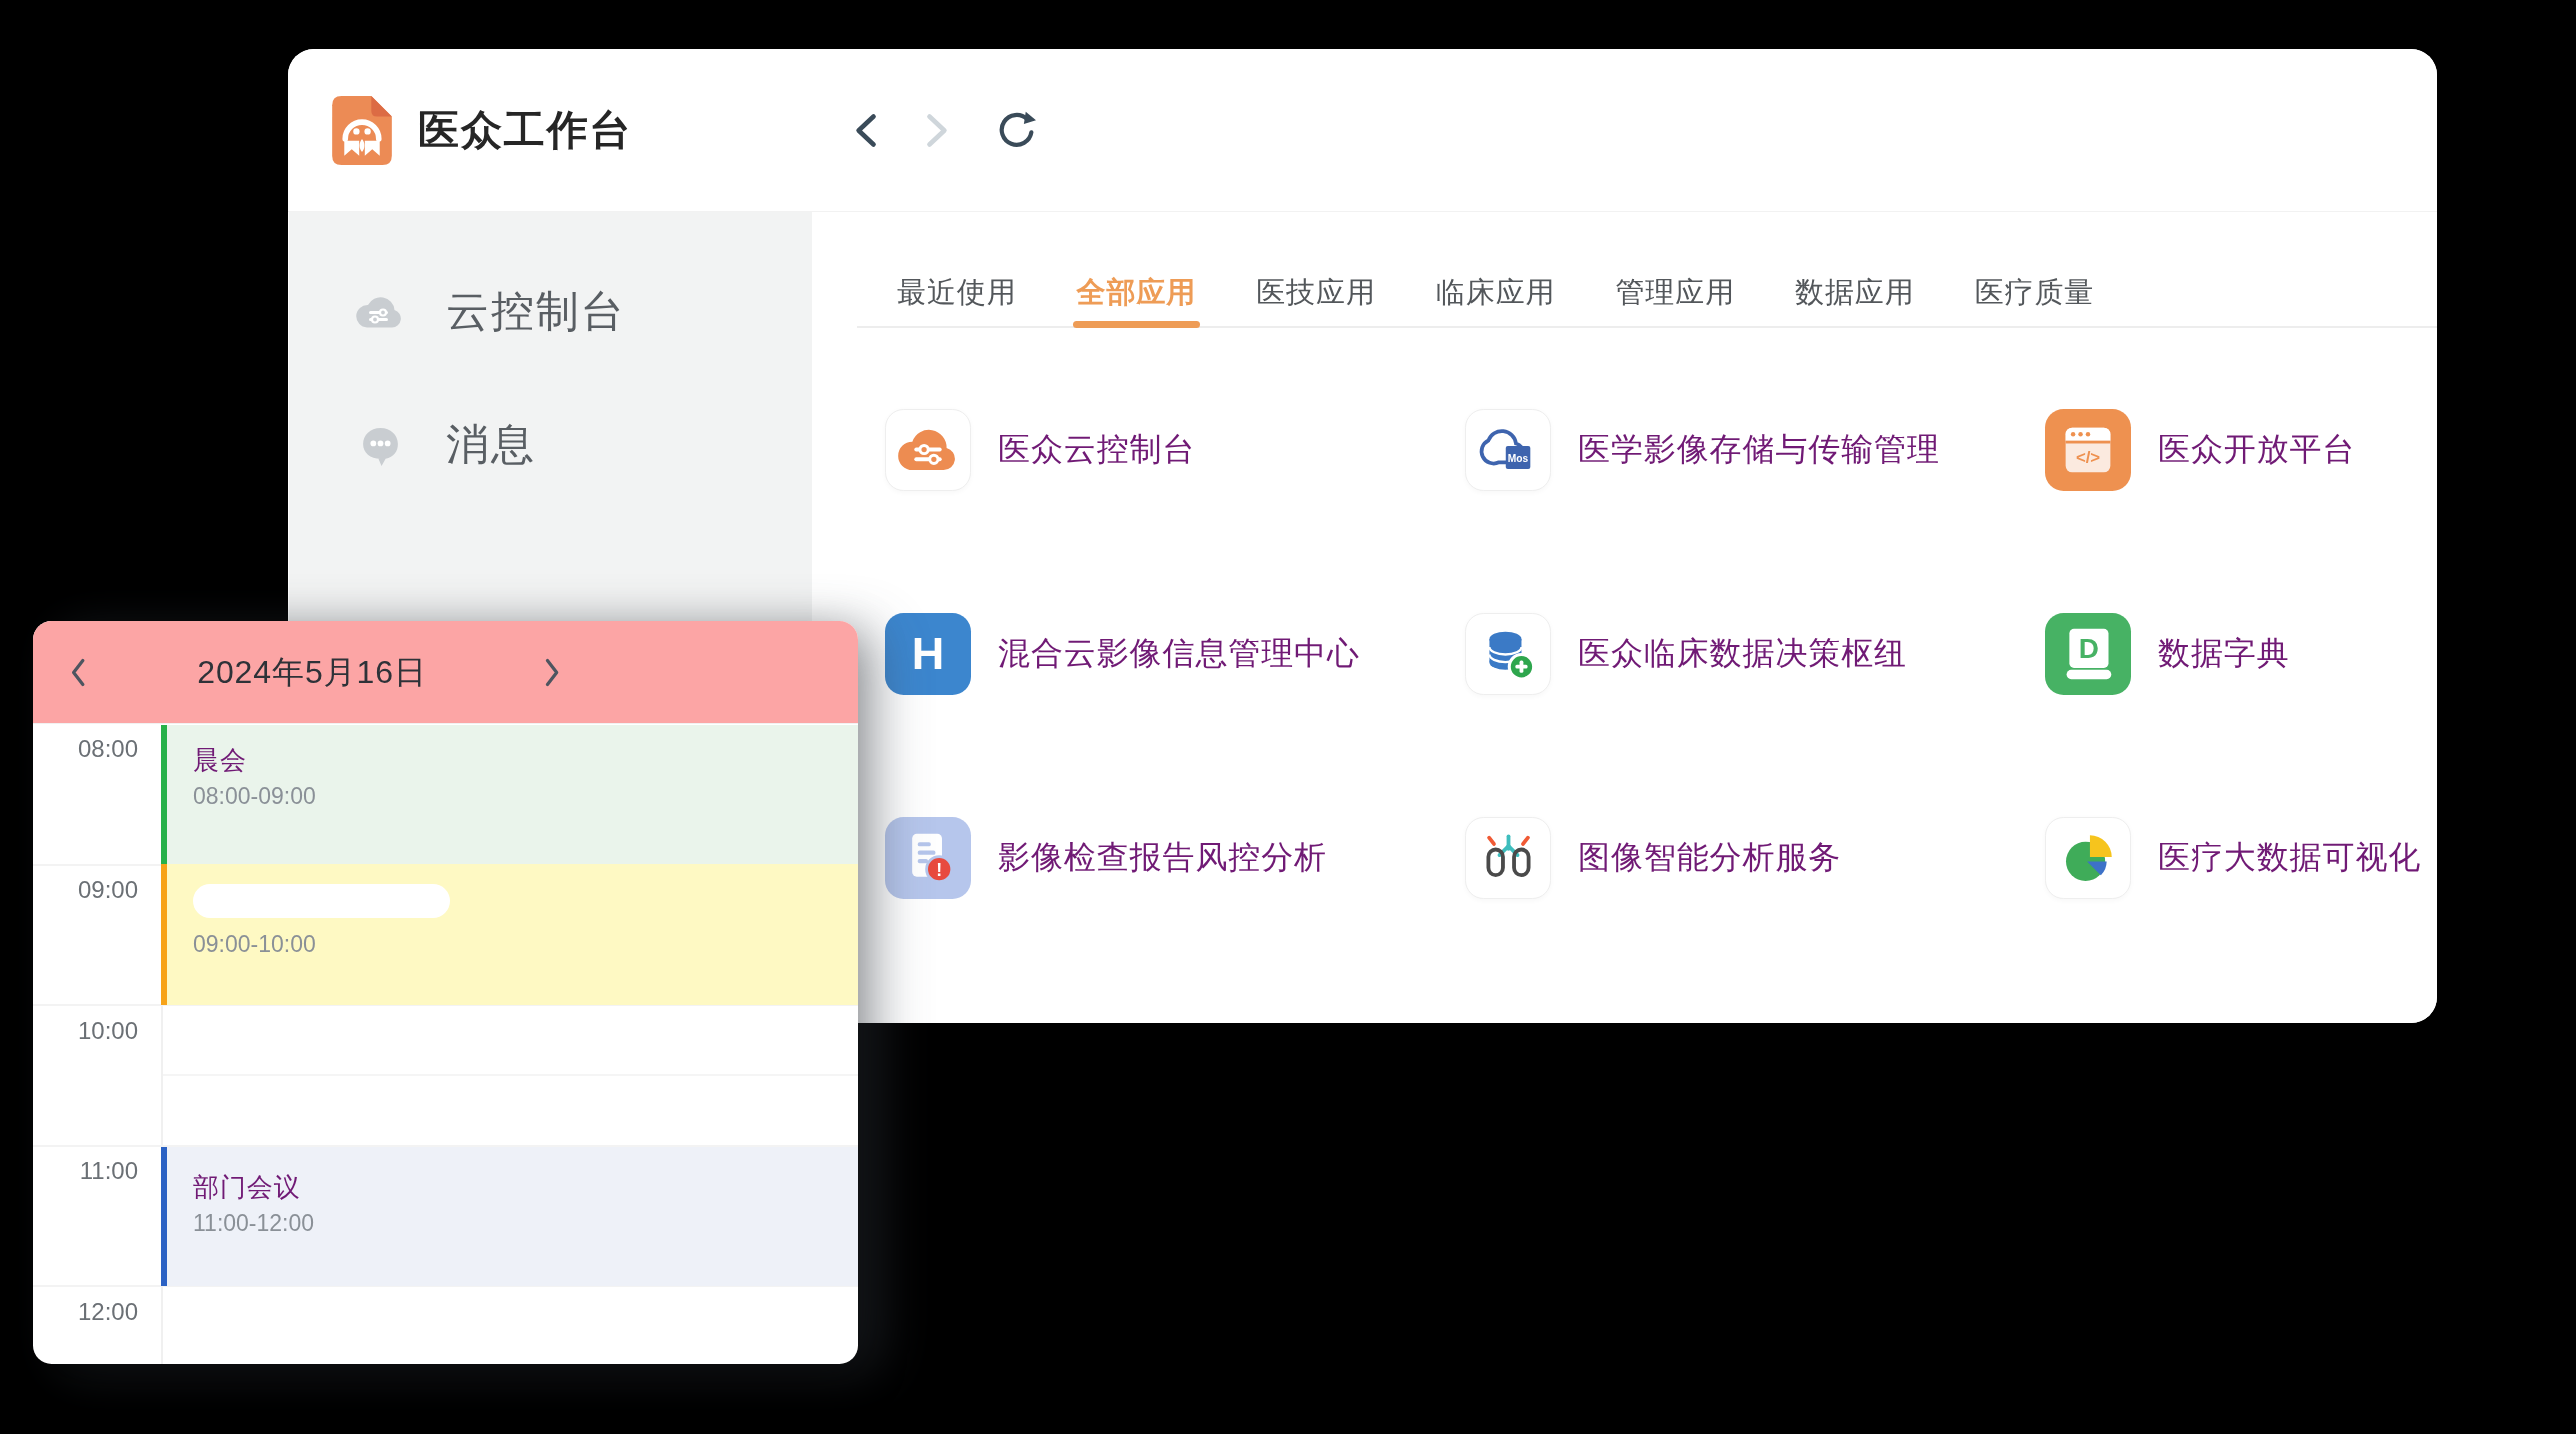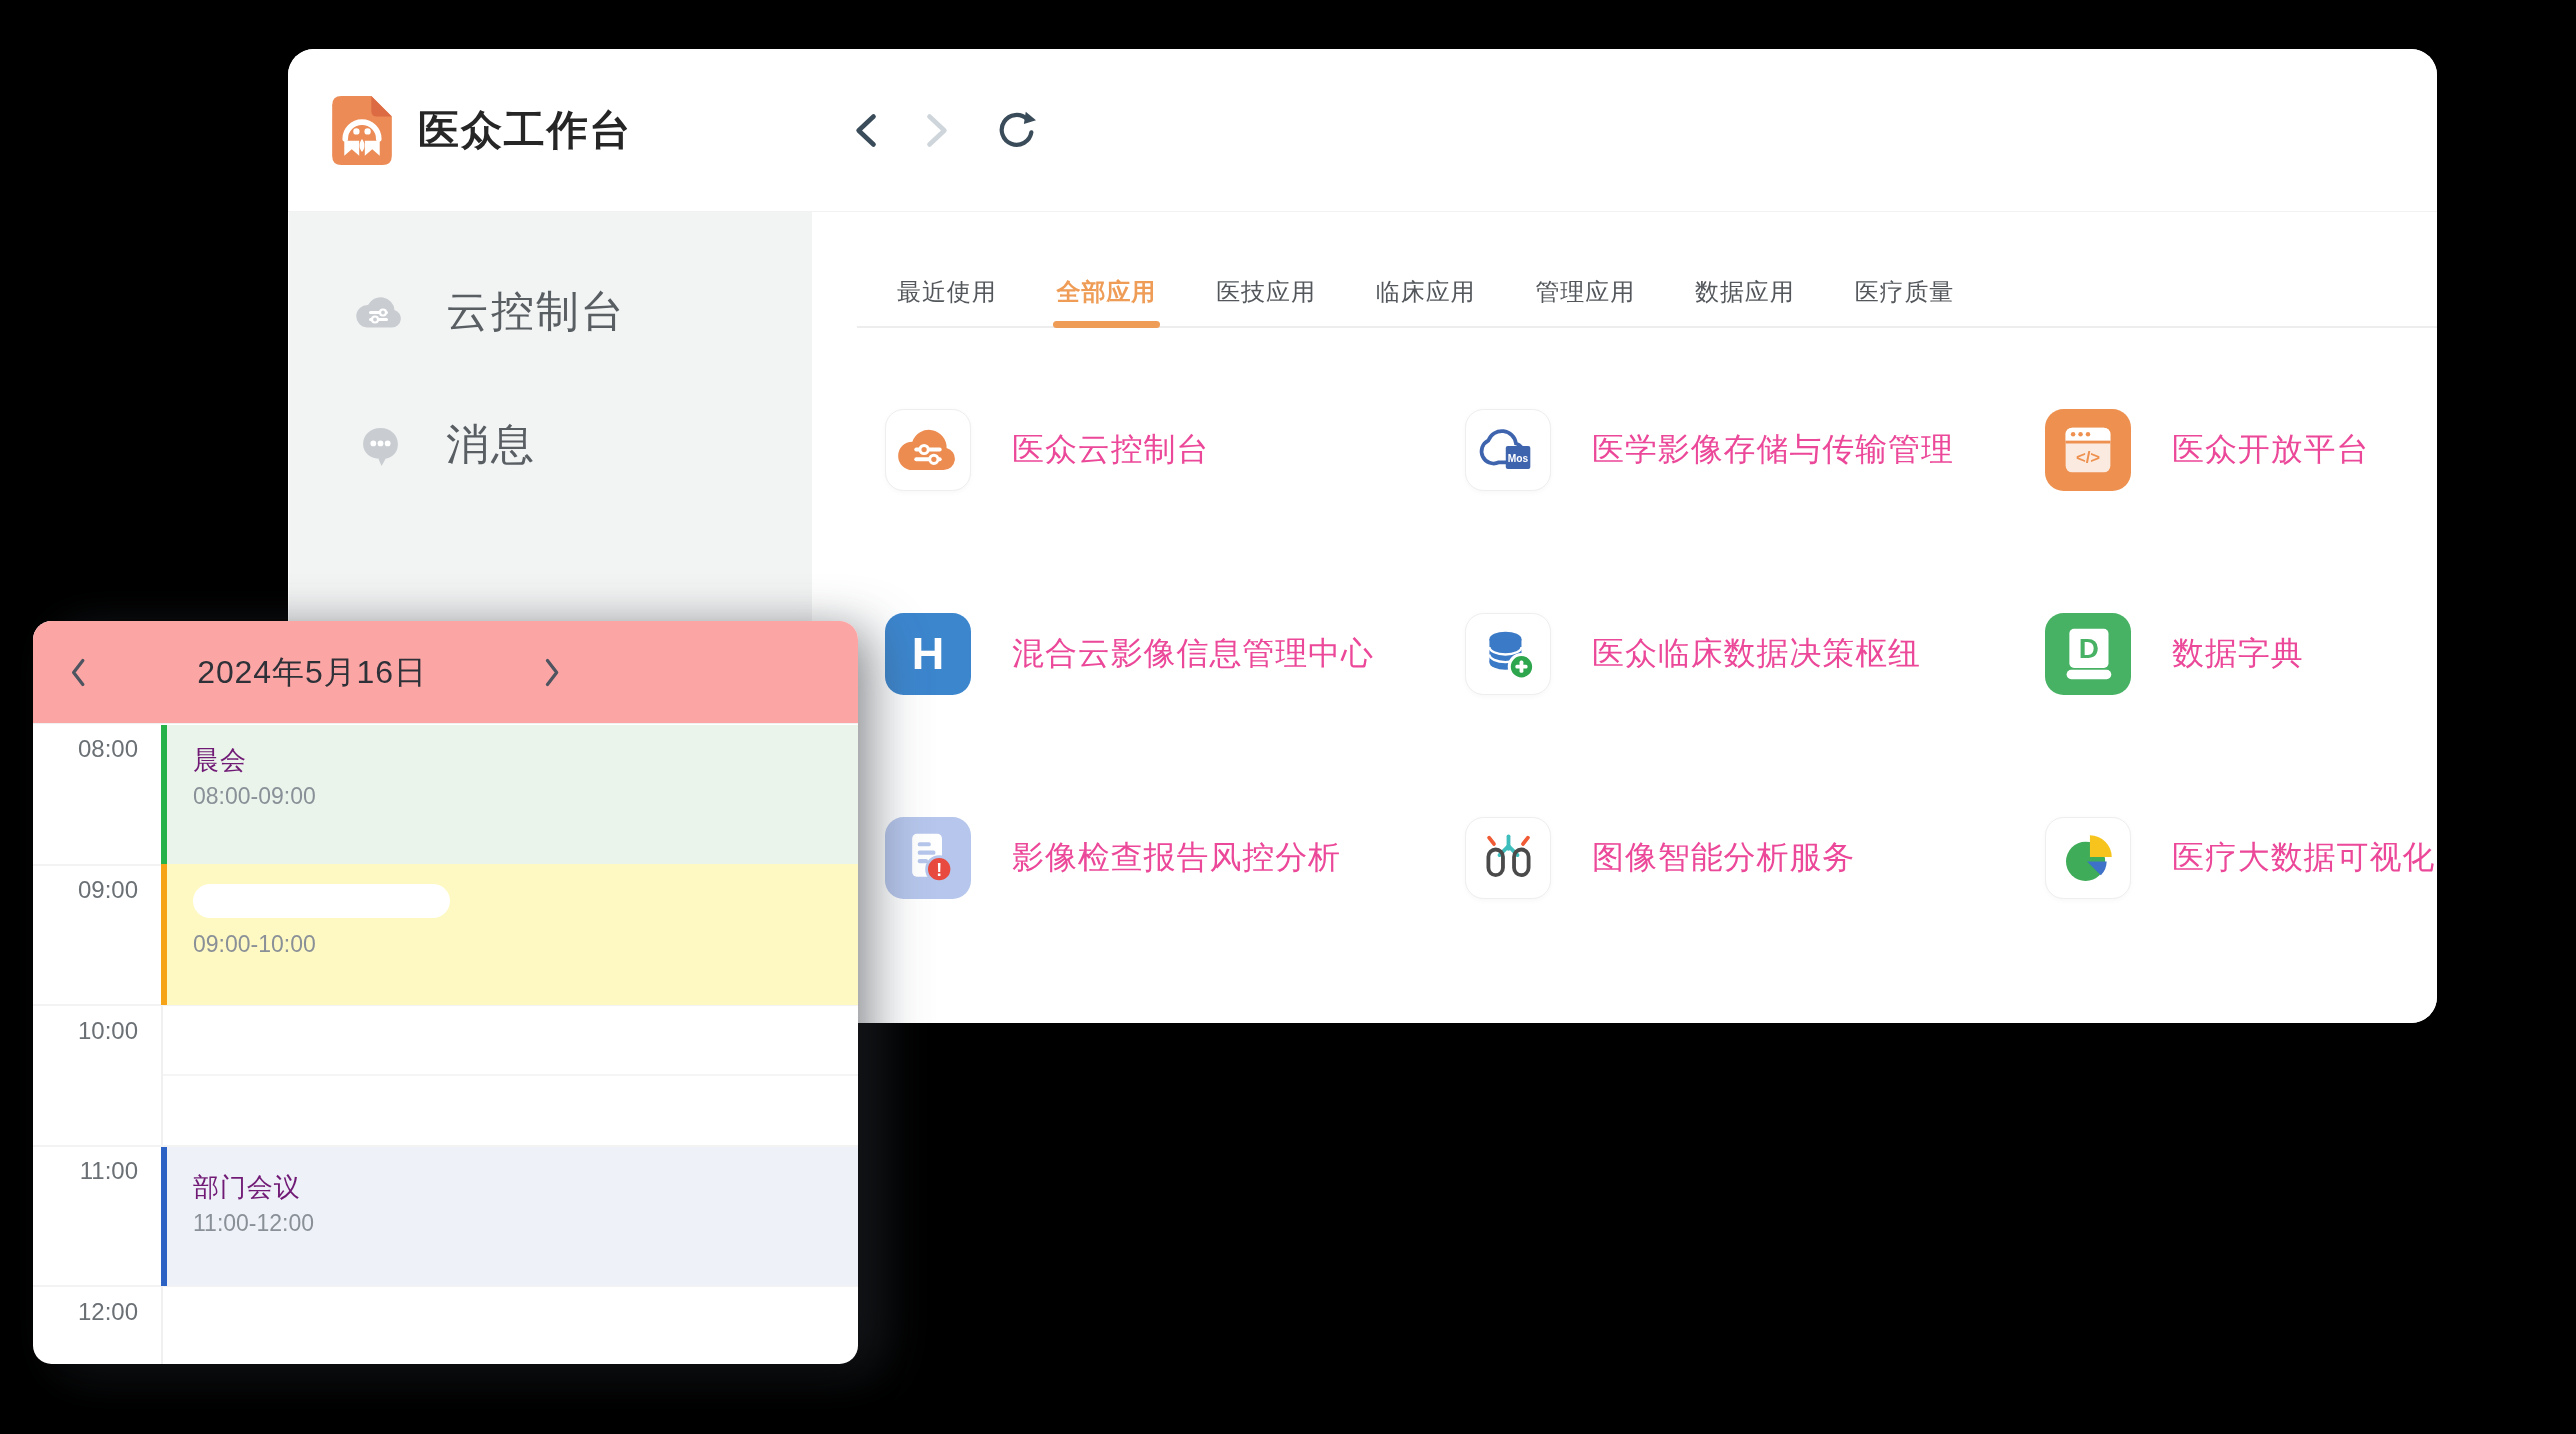--- a/index.html
+++ b/index.html
@@ -21,37 +21,37 @@
   
   .sidebar{position:absolute;left:1px;top:163px;bottom:0;width:524px;background:#f2f3f3;
     border-bottom-left-radius:26px;padding-top:70px;box-sizing:border-box;}
   .side-item{height:60px;margin-bottom:73px;display:flex;align-items:center;padding-left:66px;cursor:pointer;}
   .side-icon{width:50px;height:50px;display:flex;align-items:center;justify-content:center;flex:0 0 auto;}
   .side-label{margin-left:41px;font-size:43px;color:#595e63;letter-spacing:1.9px;}
 
   
   .content{position:absolute;left:524px;top:163px;right:0;bottom:0;background:#fff;}
   .tabs{position:absolute;left:85px;top:56px;height:48px;display:flex;gap:60px;}
-  .tab{position:relative;font-size:24px;line-height:48px;color:#53575b;letter-spacing:0.9px;cursor:pointer;white-space:nowrap;}
+  .tab{position:relative;font-size:29px;line-height:48px;color:#53575b;letter-spacing:0.9px;cursor:pointer;white-space:nowrap;}
   .tab.active{color:#ee9c56;font-weight:600;}
   .tab.active::after{content:"";position:absolute;left:-3.7px;right:-3.7px;top:53px;height:7.4px;
     border-radius:3.7px;background:#ee9c56;}
   .tab-divider{position:absolute;left:45px;right:0;top:114px;height:1.9px;background:#ededed;}
 
   .app-grid{position:absolute;left:73px;top:197px;display:grid;
     grid-template-columns:580px 580px 484px;grid-auto-rows:204px;align-items:start;}
   .app-item{display:flex;align-items:center;cursor:pointer;}
   .app-icon{width:86px;height:82px;border-radius:18.6px;flex:0 0 auto;display:flex;
     align-items:center;justify-content:center;box-sizing:border-box;}
   .app-icon.plain{background:#fff;border:1.9px solid #eee;box-shadow:0 1.9px 5.6px rgba(0,0,0,0.03);}
   .app-icon.bg-orange{background:#ee9150;}
   .app-icon.bg-blue{background:#3c86ce;}
   .app-icon.bg-green{background:#47b264;}
   .app-icon.bg-peri{background:#b6c6ec;}
-  .app-label{margin-left:41px;font-size:32px;font-weight:500;color:#ec4899;letter-spacing:0.9px;white-space:nowrap;}
+  .app-label{margin-left:27px;font-size:32px;font-weight:500;color:#701a75;letter-spacing:0.9px;white-space:nowrap;}
   .big-letter{color:#fff;font-size:45px;font-weight:700;}
 
   
   .calendar{position:absolute;left:33px;top:621px;width:825px;height:743px;background:#fff;
     border-radius:18.6px;overflow:hidden;
     box-shadow:0 13px 47px rgba(0,0,0,0.38), 24px 7.4px 52px rgba(80,90,102,0.30);}
   .cal-header{position:absolute;left:0;top:0;right:0;height:102px;border-bottom:1.9px solid #f1f1f1;background:#fca5a5;}
   .cal-title{position:absolute;left:130px;top:0;width:298px;text-align:center;line-height:102px;
     font-size:32px;color:#2e3238;font-weight:500;letter-spacing:0.9px;}
   .cal-chev{position:absolute;top:0;width:41px;height:102px;display:flex;align-items:center;justify-content:center;cursor:pointer;}

